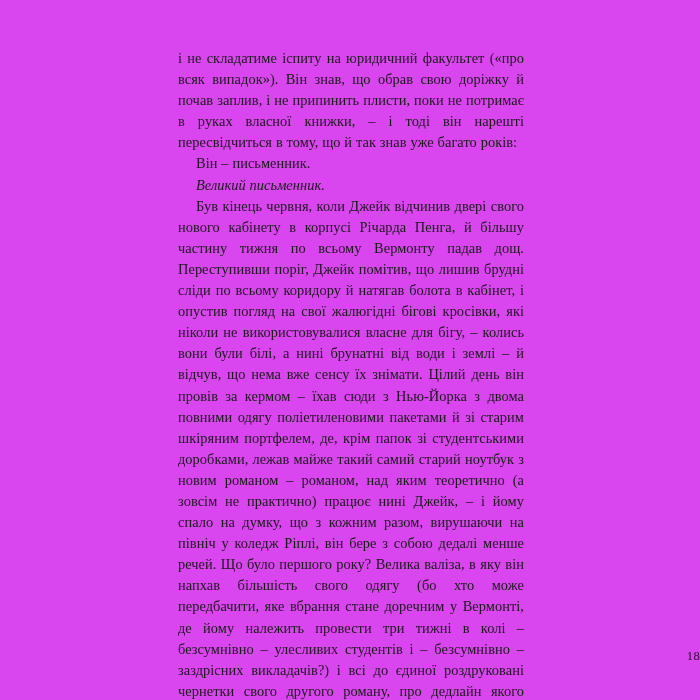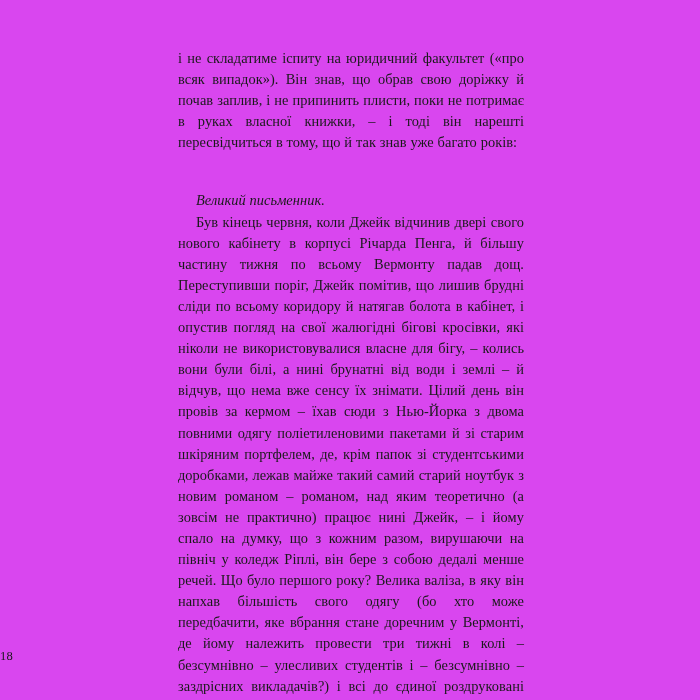--- a/index.html
+++ b/index.html
@@ -40,48 +40,48 @@
     -webkit-hyphens: none;
     hyphens: none;
   }
 
   .para.indent {
     text-indent: 18px;
   }
 
   .para.italic {
     font-style: italic;
-    margin-top: 37px;
   }
 
   .para.noindent {
     text-indent: 0;
   }
 
   #folio {
     position: absolute;
     left: 0;
     right: 0;
     top: 648px;
-    text-align: left;
+    text-align: right;
     font-size: 12.6px;
     line-height: 16px;
     color: #1a1a1a;
     letter-spacing: 0.3px;
   }
 </style>
 </head>
 <body>
 
 <div id="page">
 
   <div id="text-column">
 
     <p class="para noindent">і не складатиме іспиту на юридичний факультет («про всяк випадок»). Він знав, що обрав свою доріжку й почав заплив, і не припинить плисти, поки не потримає в руках власної книжки, – і тоді він нарешті пересвідчиться в тому, що й так знав уже багато років:</p>
 
+    <p class="para indent">Він – письменник.</p>
 
     <p class="para indent italic">Великий письменник.</p>
 
 
     <p class="para indent">Був кінець червня, коли Джейк відчинив двері свого нового кабінету в корпусі Річарда Пенга, й більшу частину тижня по всьому Вермонту падав дощ. Переступивши поріг, Джейк помітив, що лишив брудні сліди по всьому коридору й натягав болота в кабінет, і опустив погляд на свої жалюгідні бігові кросівки, які ніколи не використовувалися власне для бігу, – колись вони були білі, а нині брунатні від води і землі – й відчув, що нема вже сенсу їх знімати. Цілий день він провів за кермом – їхав сюди з Нью-Йорка з двома повними одягу поліетиленовими пакетами й зі старим шкіряним портфелем, де, крім папок зі студентськими доробками, лежав майже такий самий старий ноутбук з новим романом – романом, над яким теоретично (а зовсім не практично) працює нині Джейк, – і йому спало на думку, що з кожним разом, вирушаючи на північ у коледж Ріплі, він бере з собою дедалі менше речей. Що було першого року? Велика валіза, в яку він напхав більшість свого одягу (бо хто може передбачити, яке вбрання стане доречним у Вермонті, де йому належить провести три тижні в колі – безсумнівно – улесливих студентів і – безсумнівно – заздрісних викладачів?) і всі до єдиної роздруковані чернетки свого другого роману, про дедлайн якого Джейк полюбляв нарікати на людях. А цього року? Лише ці два поліетиленові пакети, в які він накидав джинсів і сорочок,</p>
 
   </div>
 
   <div id="folio">18</div>
 

